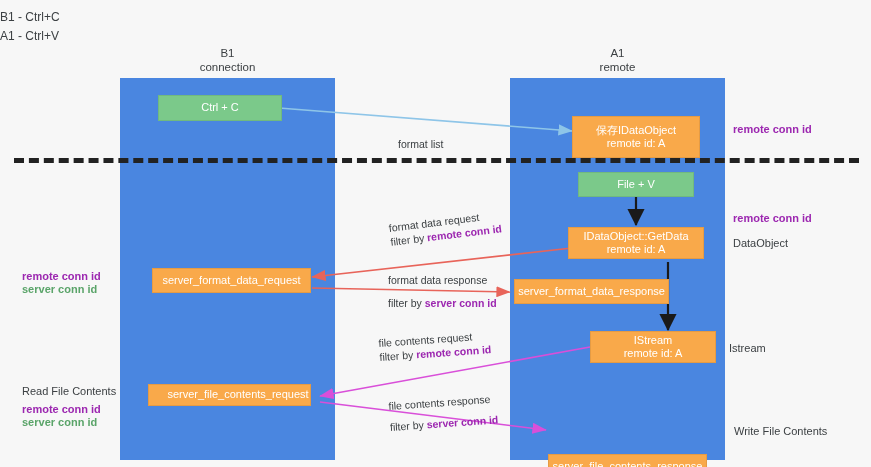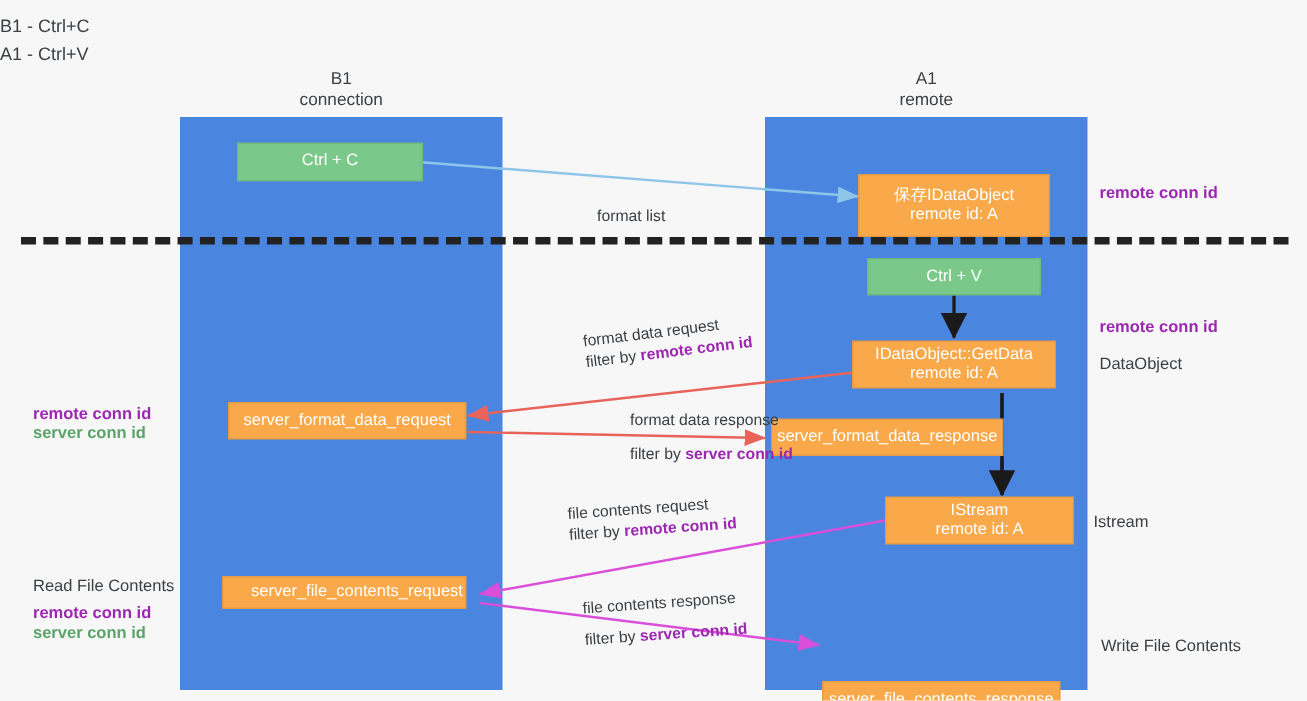--- a/index.html
+++ b/index.html
@@ -175,21 +175,21 @@
   <div class="node green" style="left:158px; top:95px; width:124px; height:26px;">
     <span class="ln">Ctrl + C</span>
   </div>
 
   <div class="node orange" style="left:572px; top:116px; width:128px; height:42px;">
     <span class="ln">保存IDataObject</span>
     <span class="ln">remote id: A</span>
   </div>
 
   <div class="node green" style="left:578px; top:172px; width:116px; height:25px;">
-    <span class="ln">Ctrl + V</span>
+    <span class="ln">File + V</span>
   </div>
 
   <div class="node orange" style="left:568px; top:227px; width:136px; height:32px;">
     <span class="ln">IDataObject::GetData</span>
     <span class="ln">remote id: A</span>
   </div>
 
   <div class="node orange" style="left:514px; top:279px; width:155px; height:25px;">
     <span class="ln">server_format_data_response</span>
   </div>
@@ -211,21 +211,21 @@
     <span class="ln">server_file_contents_response</span>
   </div>
 
   <div class="edge-label" style="left:398px; top:101px;margin-top:36px;">format list</div>
 
   <div class="edge-label tilt" style="left:388px; top:221px;">
     <span class="rot">format data request</span>
     <span class="rot"><span>filter by </span><b class="purple">remote conn id</b></span>
   </div>
 
-  <div class="edge-label" style="left:388px; top:273px;margin-left:32px;">
+  <div class="edge-label" style="left:388px; top:273px;">
     <span class="rot">format data response</span>
     <span class="rot" style="margin-top:9px; display:block;"><span>filter by </span><b class="purple">server conn id</b></span>
   </div>
 
   <div class="edge-label tilt-sm" style="left:378px; top:336px;">
     <span class="rot">file contents request</span>
     <span class="rot"><span>filter by </span><b class="purple">remote conn id</b></span>
   </div>
 
   <div class="edge-label tilt-sm" style="left:388px; top:399px;">

